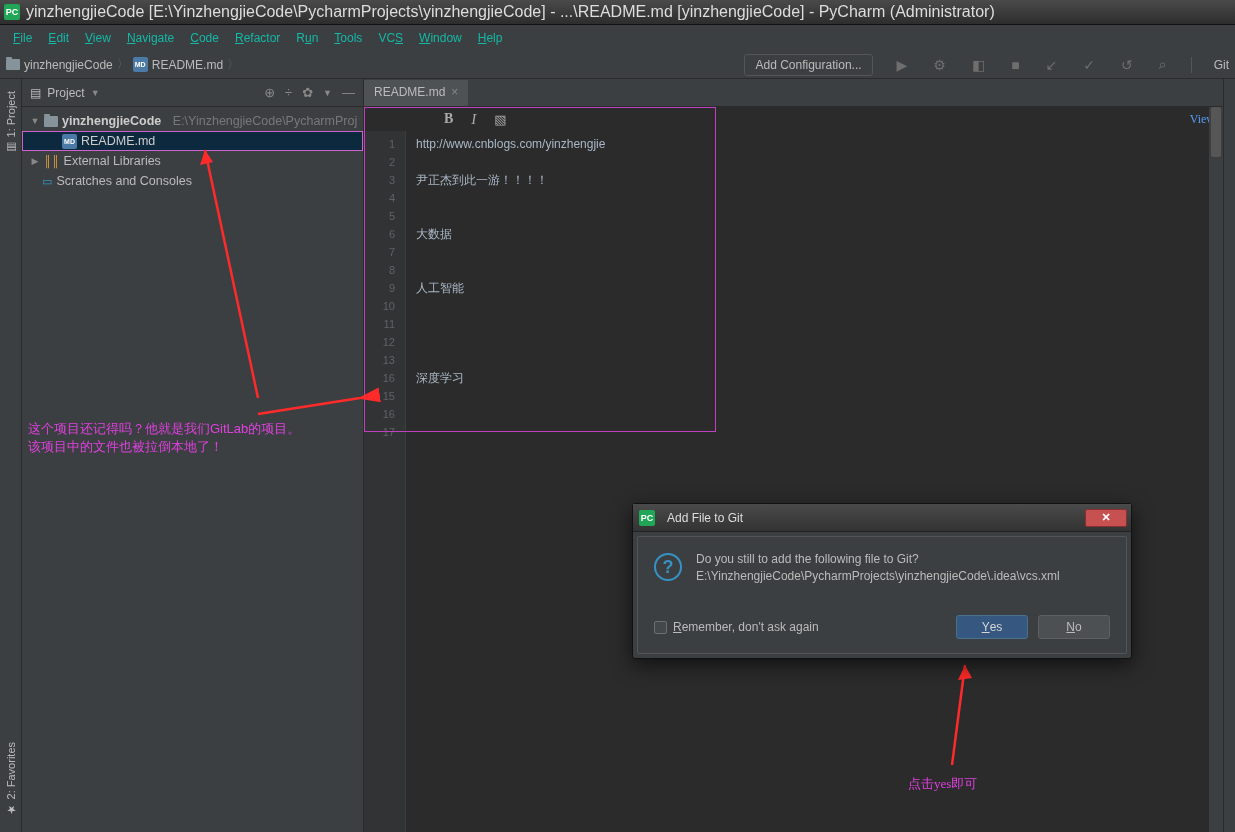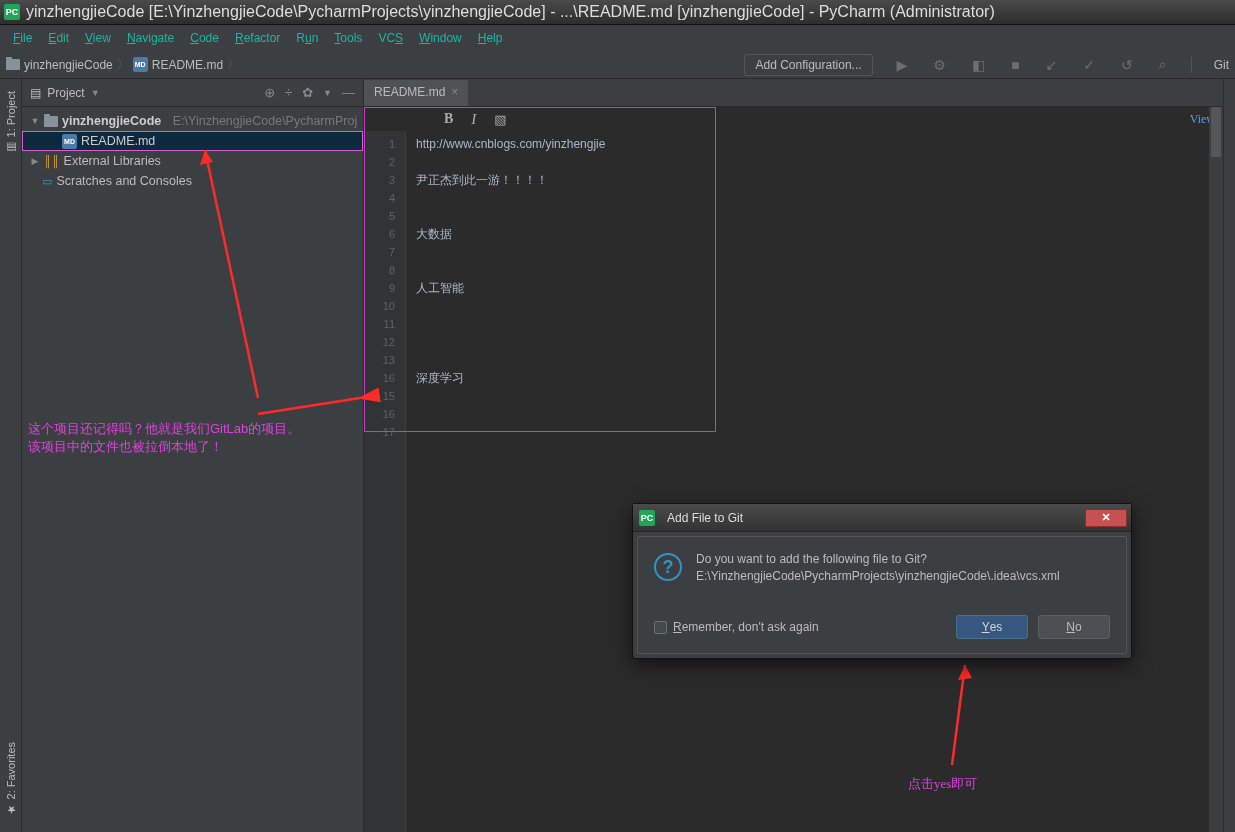--- a/index.html
+++ b/index.html
@@ -260,21 +260,21 @@
     <div class="dlg-title-l">
       <span class="tb-icon">PC</span>
       <span>Add File to Git</span>
     </div>
     <div class="dlg-close">✕</div>
   </div>
   <div class="dlg-body">
     <div class="dlg-row1">
       <div class="q-icon">?</div>
       <div class="dlg-text">
-        <div>Do you want to add the following file to Git?</div>
+        <div>Do you still to add the following file to Git?</div>
         <div>E:\YinzhengjieCode\PycharmProjects\yinzhengjieCode\.idea\vcs.xml</div>
         <div style="height:14px"></div>
       </div>
     </div>
     <div class="dlg-row2">
       <label class="chk">
         <span class="chk-box"></span>
         <span><u>R</u>emember, don't ask again</span>
       </label>
       <div class="btns">

